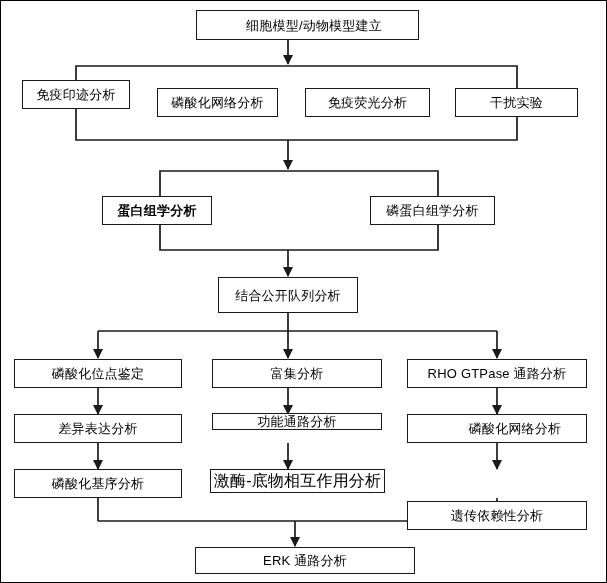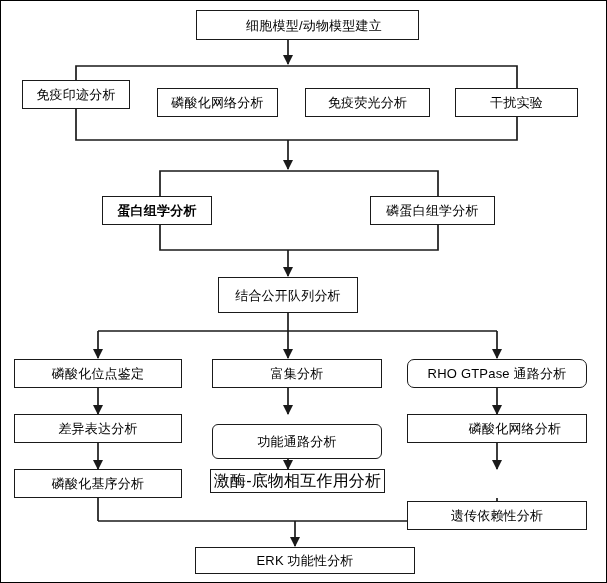--- a/index.html
+++ b/index.html
@@ -136,34 +136,34 @@
   <div class="node" style="left:14px; top:414px; width:168px; height:29px;">
     <span>差异表达分析</span>
   </div>
   <div class="node" style="left:14px; top:469px; width:168px; height:29px;">
     <span>磷酸化基序分析</span>
   </div>
 
   <div class="node" style="left:212px; top:359px; width:170px; height:29px;">
     <span>富集分析</span>
   </div>
-  <div class="node" style="left:212px; top:424px; width:170px; height:35px;border-radius:6px;">
+  <div class="node" style="left:212px; top:413px; width:170px; height:17px;">
     <span>功能通路分析</span>
   </div>
   <div class="node" style="left:210px; top:469px; width:175px; height:24px; font-size:16px;">
     <span>激酶-底物相互作用分析</span>
   </div>
 
-  <div class="node" style="left:407px; top:359px; width:180px; height:29px;border-radius:7px;">
+  <div class="node" style="left:407px; top:359px; width:180px; height:29px;">
     <span>RHO GTPase 通路分析</span>
   </div>
   <div class="node" style="left:407px; top:414px; width:180px; height:29px;padding-left:36px;">
     <span>磷酸化网络分析</span>
   </div>
   <div class="node" style="left:407px; top:469px; width:180px; height:29px;margin-top:32px;">
     <span>遗传依赖性分析</span>
   </div>
 
   <div class="node" style="left:195px; top:547px; width:220px; height:27px;">
-    <span>ERK 功能性分析</span>
+    <span>ERK 通路分析</span>
   </div>
 
 </div>
 
 </body></html>

